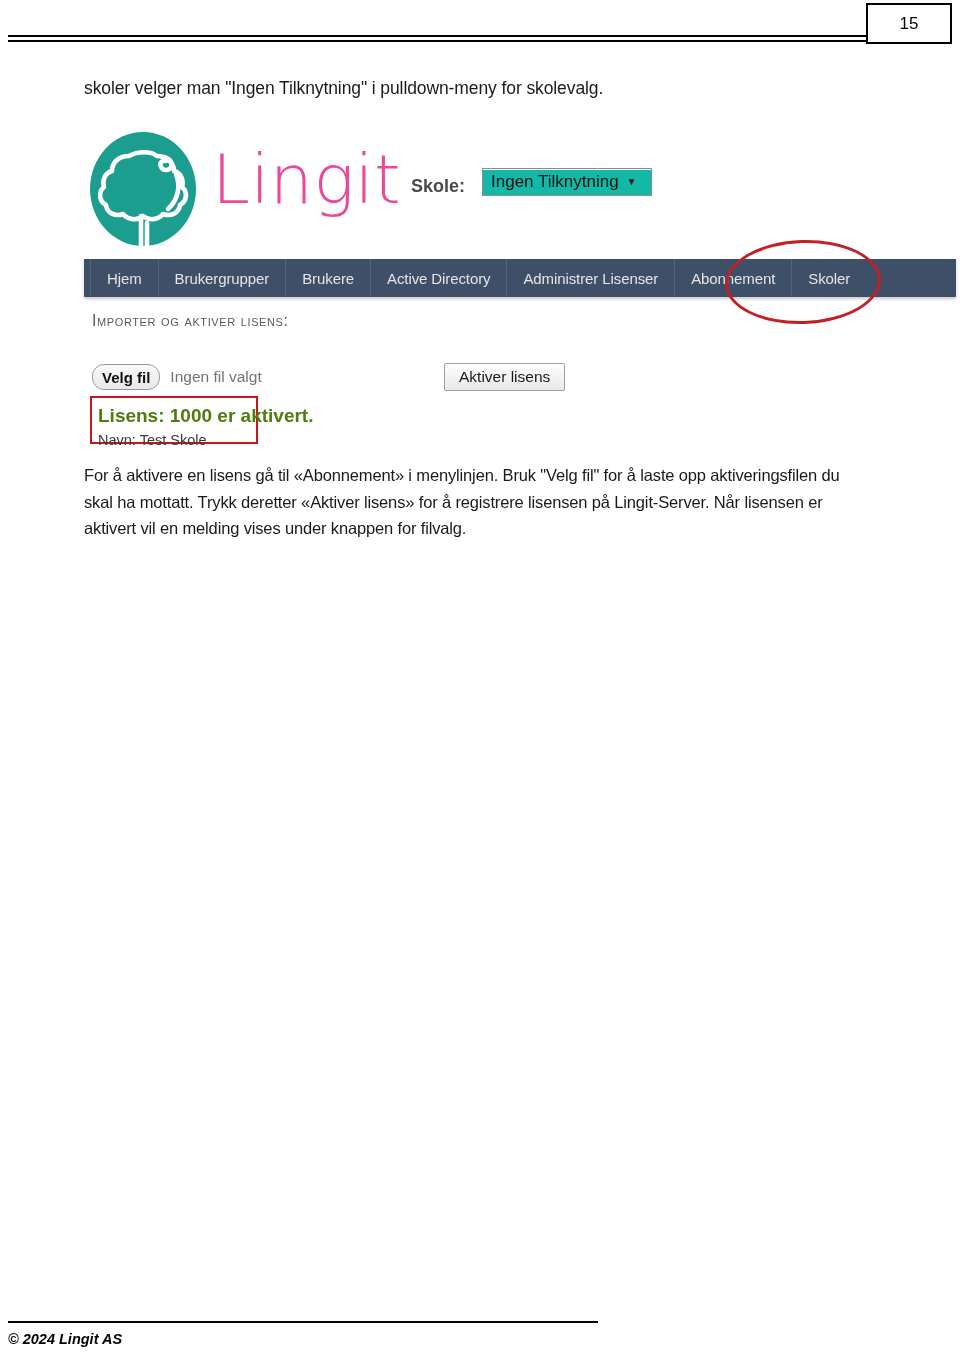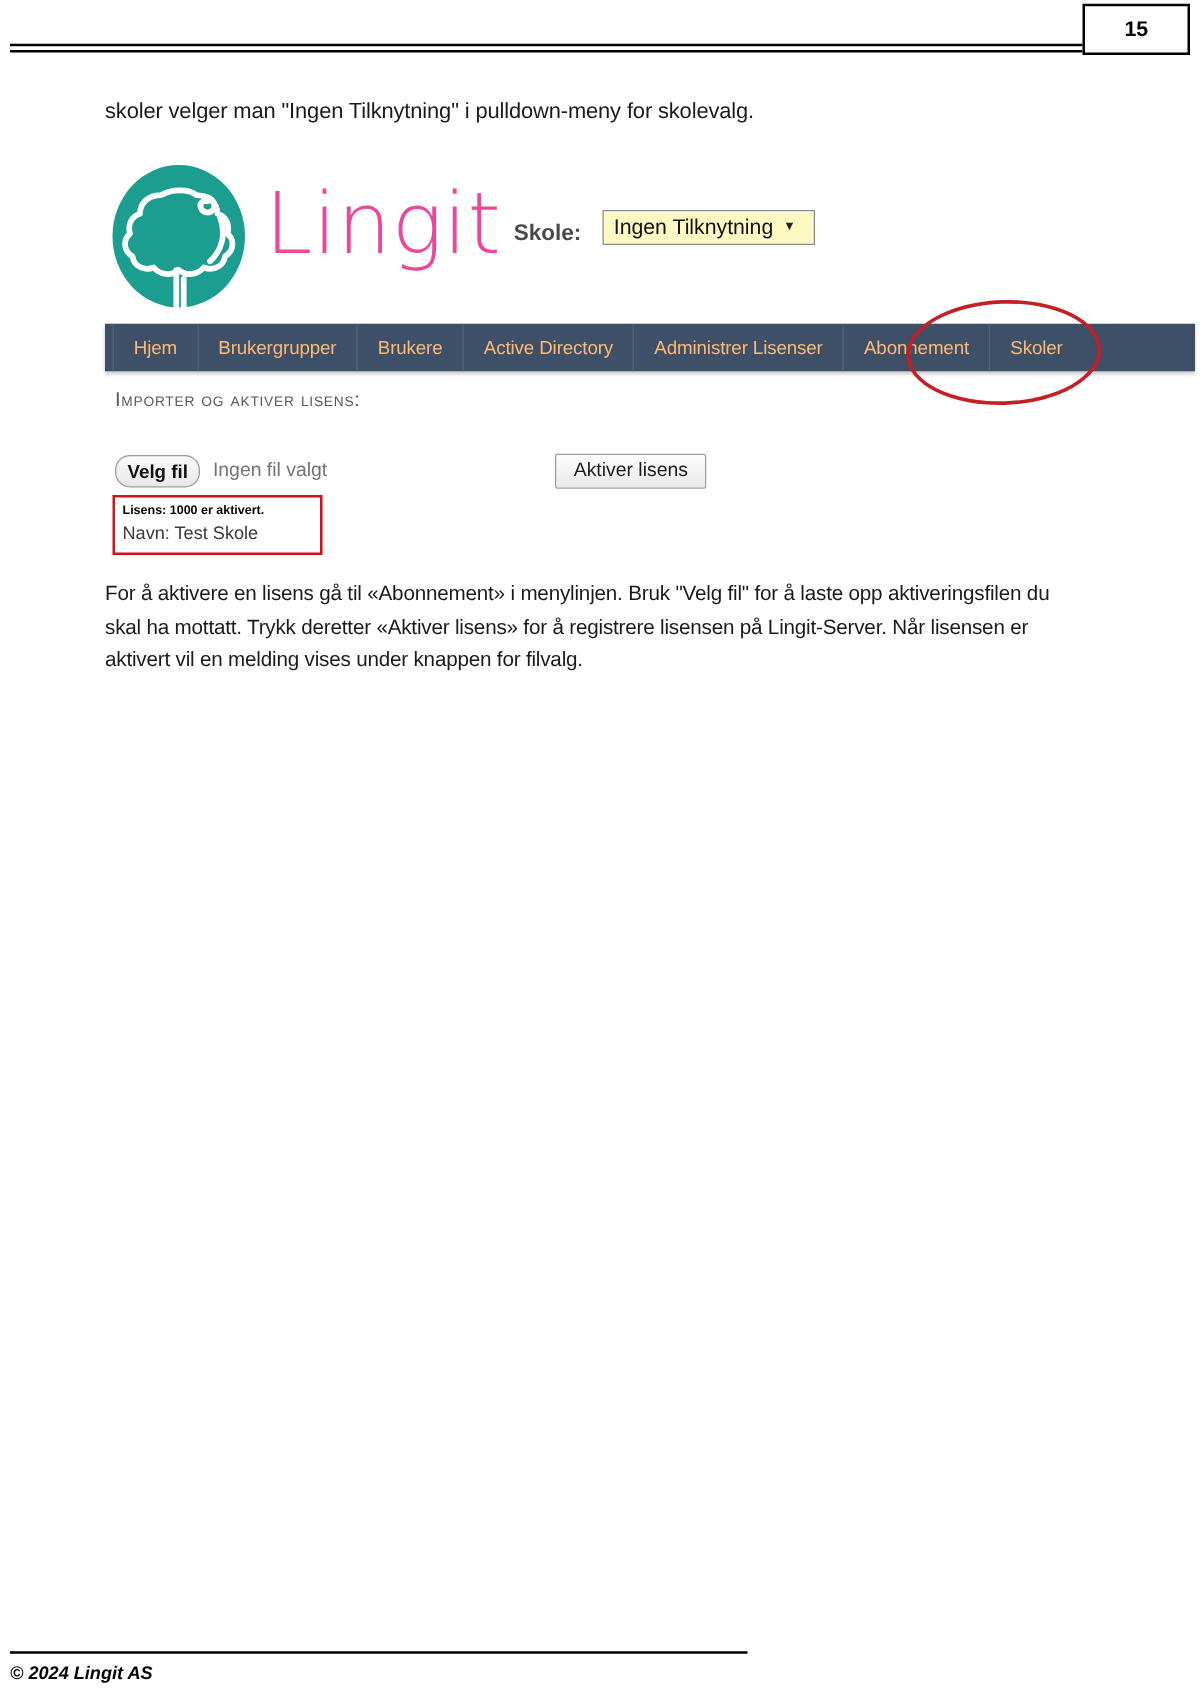--- a/index.html
+++ b/index.html
@@ -57,21 +57,21 @@
     width: 82px;
     height: 37px;
     border: 2px solid #000;
     background: #fff;
     display: flex;
     align-items: center;
     justify-content: center;
   }
   #page-number {
     font-size: 17px;
-    font-weight: bold;
+    font-weight: normal;
   }
 
   
   #intro-line {
     position: absolute;
     left: 84px;
     top: 78px;
     width: 800px;
     font-size: 17.5px;
     color: #1a1a1a;
@@ -120,21 +120,21 @@
     font-weight: bold;
     color: #4a4a4a;
   }
   #school-select {
     position: absolute;
     left: 398px;
     top: 44px;
     min-width: 170px;
     height: 28px;
     border: 1px solid #8d8d8d;
-    background: #fef9c3;
+    background: #14b8a6;
     box-shadow: inset 0 1px 0 #fff;
     display: flex;
     align-items: center;
     padding: 0 6px 0 8px;
     box-sizing: border-box;
   }
   #school-select-value {
     font-size: 17px;
     color: #111;
     white-space: nowrap;
@@ -156,21 +156,21 @@
     background: #3e4f68;
     display: flex;
     align-items: stretch;
     box-shadow: 0 2px 3px rgba(0,0,0,0.22);
   }
   .nav-item {
     display: flex;
     align-items: center;
     padding: 0 16px;
     font-size: 15px;
-    color: #fdba74;
+    color: #e5e5e5;
     border-right: 1px solid #52637c;
     white-space: nowrap;
     letter-spacing: -0.1px;
   }
   .nav-item:first-child { border-left: 1px solid #52637c; margin-left: 6px; }
   .nav-item:last-child { border-right: none; }
 
   #nav-highlight-ellipse {
     position: absolute;
     left: 641px;
@@ -241,23 +241,23 @@
     position: absolute;
     left: 6px;
     top: 272px;
     width: 168px;
     height: 48px;
     border: 2px solid #d0131a;
     box-sizing: border-box;
     padding: 4px 6px 0 6px;
   }
   #license-status-line1 {
-    font-size: 10px;
-    font-weight: bold;
-    color: #000000;
+    font-size: 19px;
+    font-weight: bold;
+    color: #4d7c0f;
     line-height: 1.45;
     white-space: nowrap;
   }
   #license-status-line2 {
     font-size: 14.5px;
     color: #3a3a3a;
     line-height: 1.45;
     white-space: nowrap;
   }
 

